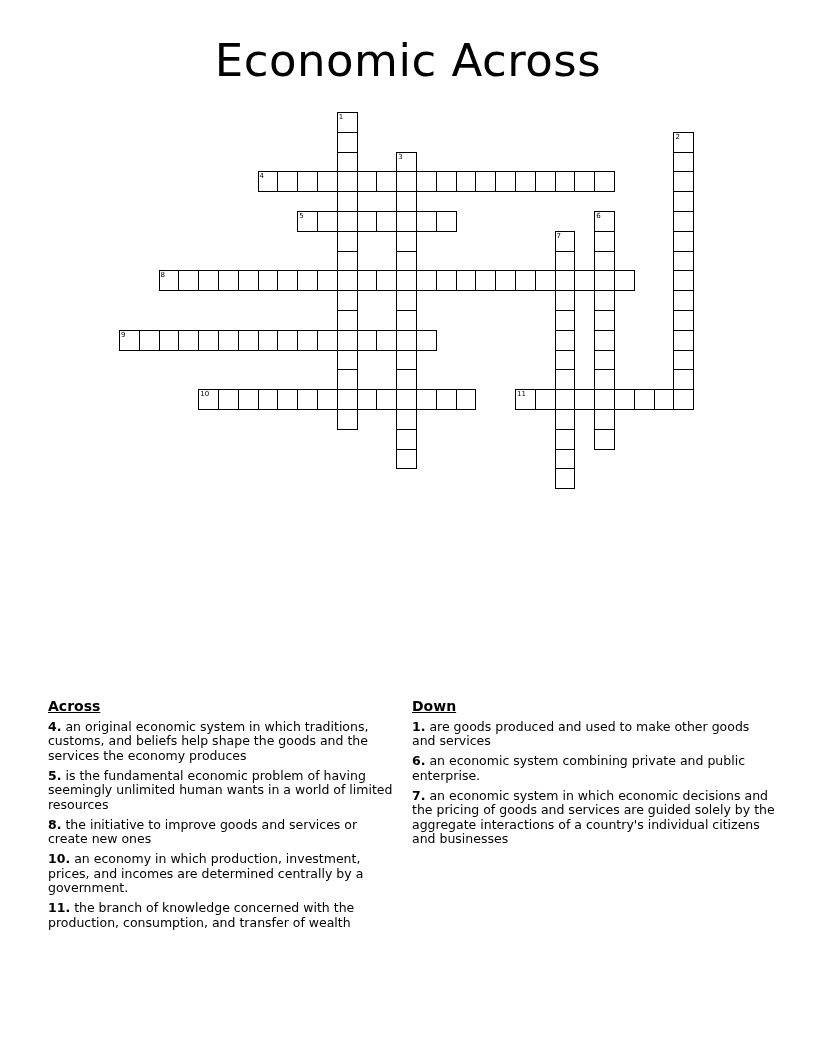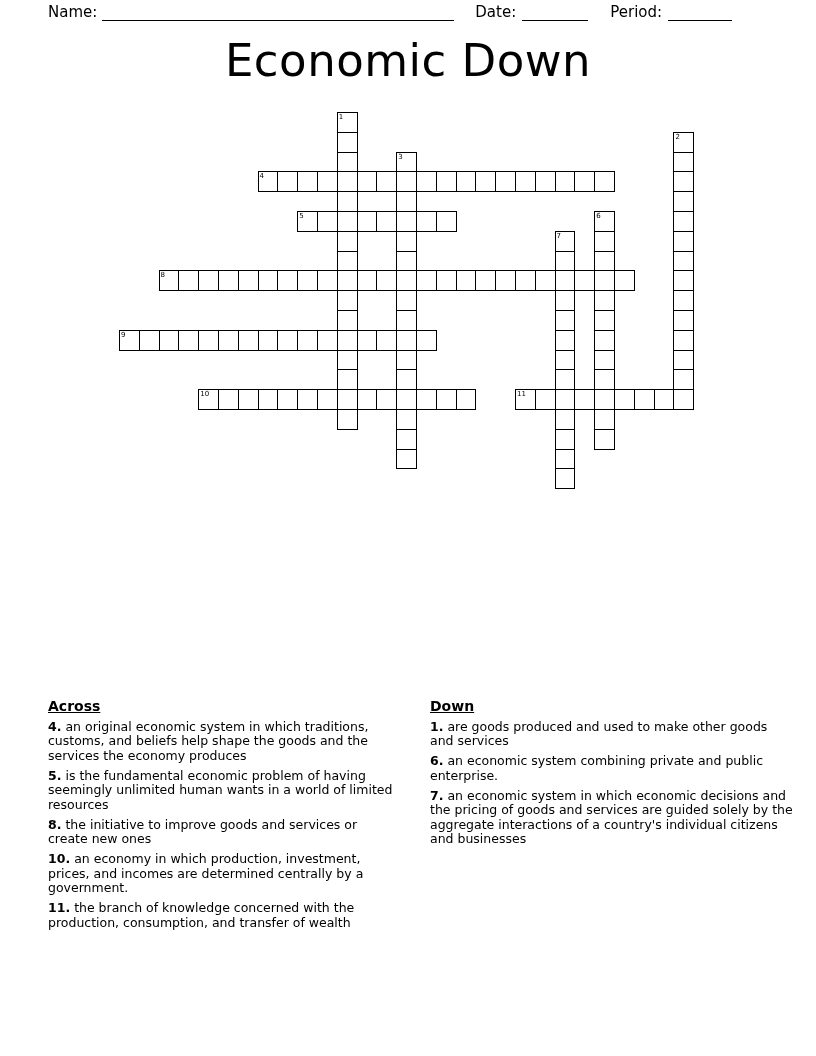--- a/index.html
+++ b/index.html
@@ -20,40 +20,32 @@
          font-size:45px;font-weight:500;letter-spacing:0.5px;}
 
   
   .grid-layer{position:absolute;left:0;top:0;width:816px;height:1056px;}
   .cell{position:absolute;background:#fff;border:1px solid #000;box-sizing:border-box;}
   .cellnum{position:absolute;left:1px;top:0;font-size:7px;line-height:8px;font-weight:400;}
 
   
   .clues{position:absolute;top:699px;font-size:12.5px;line-height:14.5px;}
   .across-col{left:48px;width:352px;}
-  .down-col{left:430px;width:364px;}
+  .down-col{left:412px;width:364px;}
   .clue-heading{font-weight:bold;text-decoration:underline;font-size:14px;margin:0 0 6px 0;}
   .clue{margin:0 0 5.5px 0;}
   .clue b{font-weight:bold;}
 </style>
 </head>
 <body>
 
 <div class="page">
 
-  <div class="header">
-    <span class="hlabel">Name:</span>
-    <span class="blank name-blank"></span>
-    <span class="hlabel">Date:</span>
-    <span class="blank date-blank"></span>
-    <span class="hlabel">Period:</span>
-    <span class="blank period-blank"></span>
-  </div>
-
-  <h1 class="title">Economic Down</h1>
+
+  <h1 class="title">Economic Across</h1>
 
   <div class="grid-layer">
       <div class="cell" style="left: 336.8px; top: 112px; width: 20.8px; height: 20.8px;">
         <span class="cellnum">1</span>
       </div>
       <div class="cell" style="left: 336.8px; top: 131.8px; width: 20.8px; height: 20.8px;"></div>
       <div class="cell" style="left: 336.8px; top: 151.6px; width: 20.8px; height: 20.8px;"></div>
       <div class="cell" style="left: 336.8px; top: 171.4px; width: 20.8px; height: 20.8px;"></div>
       <div class="cell" style="left: 336.8px; top: 191.2px; width: 20.8px; height: 20.8px;"></div>
       <div class="cell" style="left: 336.8px; top: 211px; width: 20.8px; height: 20.8px;"></div>

